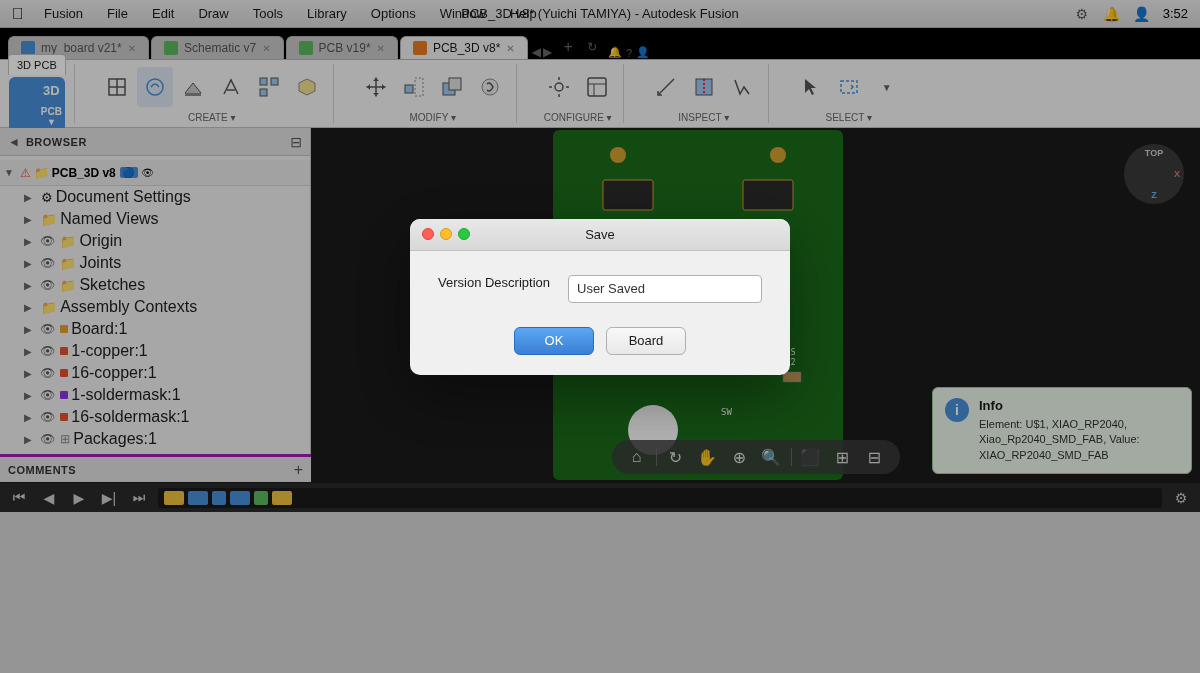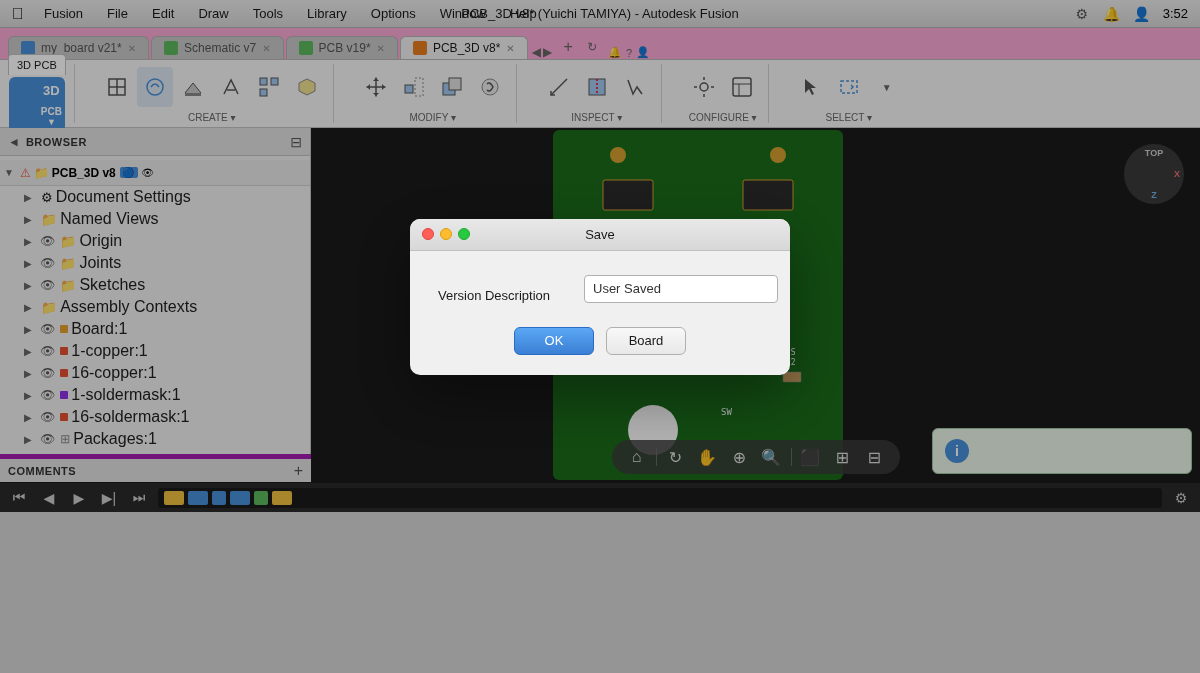--- a/index.html
+++ b/index.html
@@ -14,21 +14,21 @@
     .tl-green { background: #28c840; border: 1px solid #1aad2e; }
     .apple-menu { font-size: 16px; margin-right: 8px; }
     .menu-bar { display: flex; align-items: center; gap: 16px; font-size: 13px; color: #1a1a1a; }
     .menu-bar span { cursor: pointer; padding: 2px 4px; border-radius: 3px; }
     .title-bar-center { font-size: 13px; font-weight: 500; color: #1a1a1a; position: absolute; left: 50%; transform: translateX(-50%); }
     .title-bar-right { display: flex; align-items: center; gap: 12px; }
     .sys-icon { width: 18px; height: 18px; display: flex; align-items: center; justify-content: center; font-size: 14px; color: #555; }
     .time { font-size: 13px; font-weight: 500; }
 
     
-    .tab-bar { height: 32px; background: #f9a8d4; display: flex; align-items: flex-end; padding-left: 8px; border-bottom: 1px solid #b5b5b5; }
+    .tab-bar { height: 32px; background: #000000; display: flex; align-items: flex-end; padding-left: 8px; border-bottom: 1px solid #b5b5b5; }
     .tab { display: flex; align-items: center; gap: 6px; padding: 4px 12px; border-radius: 6px 6px 0 0; font-size: 12px; cursor: pointer; border: 1px solid transparent; border-bottom: none; min-width: 100px; max-width: 180px; }
     .tab.inactive { background: #c8c8c8; color: #555; border-color: #b0b0b0; margin-right: 2px; }
     .tab.active { background: #f0f0f0; color: #1a1a1a; border-color: #b5b5b5; }
     .tab-icon { width: 14px; height: 14px; border-radius: 2px; flex-shrink: 0; }
     .tab-icon.blue { background: #4a90d9; }
     .tab-icon.green { background: #5cb85c; }
     .tab-icon.orange { background: #e87d20; }
     .tab-label { white-space: nowrap; overflow: hidden; text-overflow: ellipsis; flex: 1; }
     .tab-close { font-size: 10px; color: #888; flex-shrink: 0; }
     .tab-add { display: flex; align-items: center; justify-content: center; width: 24px; height: 24px; font-size: 16px; color: #666; cursor: pointer; border-radius: 4px; margin-left: 4px; }
@@ -79,41 +79,41 @@
     .info-icon { width: 24px; height: 24px; background: #4a90d9; border-radius: 50%; color: white; display: flex; align-items: center; justify-content: center; font-size: 14px; font-weight: bold; flex-shrink: 0; }
     .info-title { font-size: 13px; font-weight: 600; color: #1a1a1a; margin-bottom: 4px; }
     .info-text { font-size: 11px; color: #333; line-height: 1.4; }
 
     
     .canvas-toolbar { position: absolute; bottom: 8px; left: 50%; transform: translateX(-50%); display: flex; gap: 6px; background: rgba(60,60,60,0.85); border-radius: 20px; padding: 4px 12px; }
     .ct-btn { width: 26px; height: 26px; display: flex; align-items: center; justify-content: center; color: #ddd; font-size: 16px; cursor: pointer; border-radius: 4px; }
     .ct-sep { width: 1px; background: #666; margin: 4px 0; }
 
     
-    .comments-bar { height: 28px; background: #e0e0e0; border-top: 5px solid #a21caf; display: flex; align-items: center; justify-content: space-between; padding: 0 8px; width: 311px; }
+    .comments-bar { height: 28px; background: #e0e0e0; border-top: 3px solid #a21caf; display: flex; align-items: center; justify-content: space-between; padding: 0 8px; width: 311px; }
     .comments-label { font-size: 11px; font-weight: 600; color: #333; letter-spacing: 0.5px; }
     .comments-add { font-size: 16px; color: #555; cursor: pointer; }
 
     
     .timeline-bar { height: 30px; background: #2a2a2a; display: flex; align-items: center; padding: 0 8px; gap: 8px; border-top: 1px solid #1a1a1a; }
     .tl-btn { width: 22px; height: 22px; display: flex; align-items: center; justify-content: center; color: #ccc; font-size: 14px; cursor: pointer; }
     .tl-timeline { flex: 1; height: 20px; background: #1a1a1a; border-radius: 3px; display: flex; align-items: center; padding: 0 6px; gap: 4px; }
     .tl-marker { width: 20px; height: 14px; border-radius: 2px; }
     .tl-marker.yellow { background: #f0c040; }
     .tl-marker.blue { background: #4a90d9; }
     .tl-settings { width: 22px; height: 22px; display: flex; align-items: center; justify-content: center; color: #ccc; font-size: 14px; cursor: pointer; margin-left: auto; }
 
     
     .modal-overlay { position: fixed; top: 0; left: 0; width: 100%; height: 100%; background: rgba(0,0,0,0.3); display: flex; align-items: center; justify-content: center; z-index: 1000; pointer-events: none; }
     .modal { background: #f0f0f0; border-radius: 10px; box-shadow: 0 20px 60px rgba(0,0,0,0.4); width: 380px; overflow: hidden; pointer-events: all; }
     .modal-titlebar { height: 32px; background: linear-gradient(to bottom, #e8e8e8, #d8d8d8); display: flex; align-items: center; justify-content: center; padding: 0 12px; border-bottom: 1px solid #c0c0c0; position: relative; }
     .modal-traffic { display: flex; gap: 6px; position: absolute; left: 12px; }
     .modal-title { font-size: 13px; font-weight: 500; color: #1a1a1a; }
     .modal-body { padding: 24px 28px 20px; }
-    .modal-row { display: flex; align-items: flex-end; gap: 16px; margin-bottom: 24px; }
+    .modal-row { display: flex; align-items: flex-start; gap: 0; margin-bottom: 24px; }
     .modal-label { font-size: 13px; color: #1a1a1a; min-width: 130px; }
     .modal-input { flex: 1; height: 28px; border: 1px solid #b0b0b0; border-radius: 4px; padding: 0 8px; font-size: 13px; background: white; color: #333; outline: none; }
     .modal-buttons { display: flex; gap: 12px; justify-content: center; }
     .modal-btn { height: 28px; min-width: 80px; border-radius: 6px; border: none; font-size: 13px; cursor: pointer; padding: 0 20px; }
     .modal-btn.primary { background: linear-gradient(to bottom, #5ba7f5, #3a7fd4); color: white; border: 1px solid #2a6bc4; }
     .modal-btn.secondary { background: linear-gradient(to bottom, #f8f8f8, #e8e8e8); color: #1a1a1a; border: 1px solid #b0b0b0; }
     .main-content { display: flex; flex: 1; }
   </style>
 </head>
 <body>
@@ -261,56 +261,56 @@
           </svg>
       </div>
     </div>
     <div class="tool-section-label">MODIFY ▾</div>
   </div>
 
   <div class="tool-group">
     <div class="tool-group-inner">
       <div class="tool-btn">
         <svg width="24" height="24" viewBox="0 0 24 24">
-            <line x1="4" y1="20" x2="20" y2="4" stroke="#555" stroke-width="1.5"></line>
-            <path d="M4 16 L4 20 L8 20" fill="none" stroke="#555" stroke-width="1.5"></path>
-          </svg>
-      </div>
-      <div class="tool-btn">
-        <svg width="24" height="24" viewBox="0 0 24 24">
-            <rect x="4" y="4" width="16" height="16" fill="#a0c8f0" stroke="#555" stroke-width="1"></rect>
-            <line x1="12" y1="4" x2="12" y2="20" stroke="red" stroke-width="1.5" stroke-dasharray="2,2"></line>
-          </svg>
-      </div>
-      <div class="tool-btn">
-        <svg width="24" height="24" viewBox="0 0 24 24">
-            <path d="M5 5 L10 19 L14 12 L19 19" fill="none" stroke="#555" stroke-width="1.5"></path>
-          </svg>
-      </div>
-    </div>
-    <div class="tool-section-label">INSPECT ▾</div>
-  </div>
-
-  <div class="tool-group">
-    <div class="tool-group-inner">
-      <div class="tool-btn">
-        <svg width="24" height="24" viewBox="0 0 24 24">
             <circle cx="12" cy="12" r="4" fill="none" stroke="#555" stroke-width="1.5"></circle>
             <path d="M12 2 L12 5 M12 19 L12 22 M2 12 L5 12 M19 12 L22 12" stroke="#555" stroke-width="1.5"></path>
           </svg>
       </div>
       <div class="tool-btn">
         <svg width="24" height="24" viewBox="0 0 24 24">
             <rect x="3" y="3" width="18" height="18" rx="2" fill="none" stroke="#555" stroke-width="1.5"></rect>
             <line x1="3" y1="9" x2="21" y2="9" stroke="#555" stroke-width="1"></line>
             <line x1="9" y1="9" x2="9" y2="21" stroke="#555" stroke-width="1"></line>
           </svg>
       </div>
     </div>
     <div class="tool-section-label">CONFIGURE ▾</div>
+  </div>
+
+  <div class="tool-group">
+    <div class="tool-group-inner">
+      <div class="tool-btn">
+        <svg width="24" height="24" viewBox="0 0 24 24">
+            <line x1="4" y1="20" x2="20" y2="4" stroke="#555" stroke-width="1.5"></line>
+            <path d="M4 16 L4 20 L8 20" fill="none" stroke="#555" stroke-width="1.5"></path>
+          </svg>
+      </div>
+      <div class="tool-btn">
+        <svg width="24" height="24" viewBox="0 0 24 24">
+            <rect x="4" y="4" width="16" height="16" fill="#a0c8f0" stroke="#555" stroke-width="1"></rect>
+            <line x1="12" y1="4" x2="12" y2="20" stroke="red" stroke-width="1.5" stroke-dasharray="2,2"></line>
+          </svg>
+      </div>
+      <div class="tool-btn">
+        <svg width="24" height="24" viewBox="0 0 24 24">
+            <path d="M5 5 L10 19 L14 12 L19 19" fill="none" stroke="#555" stroke-width="1.5"></path>
+          </svg>
+      </div>
+    </div>
+    <div class="tool-section-label">INSPECT ▾</div>
   </div>
 
   <div class="tool-group" style="border-right:none;">
     <div class="tool-group-inner">
       <div class="tool-btn">
         <svg width="24" height="24" viewBox="0 0 24 24">
             <path d="M6 4 L6 18 L10 14 L13 20 L15 19 L12 13 L17 13Z" fill="#555"></path>
           </svg>
       </div>
       <div class="tool-btn">
@@ -469,20 +469,24 @@
     <div class="gizmo">
       <div class="gizmo-circle">
         <span class="gizmo-top">TOP</span>
         <span class="gizmo-x">X</span>
         <span class="gizmo-z">Z</span>
       </div>
     </div>
 
     <div class="info-panel">
       <div class="info-icon">i</div>
+      <div>
+        <div class="info-title">Info</div>
+        <div class="info-text">Element: U$1, XIAO_RP2040,<br>Xiao_Rp2040_SMD_FAB, Value:<br>XIAO_RP2040_SMD_FAB</div>
+      </div>
     </div>
 
     <div class="canvas-toolbar">
       <div class="ct-btn">⌂</div>
       <div class="ct-sep"></div>
       <div class="ct-btn">↻</div>
       <div class="ct-btn">✋</div>
       <div class="ct-btn">⊕</div>
       <div class="ct-btn">🔍</div>
       <div class="ct-sep"></div>

